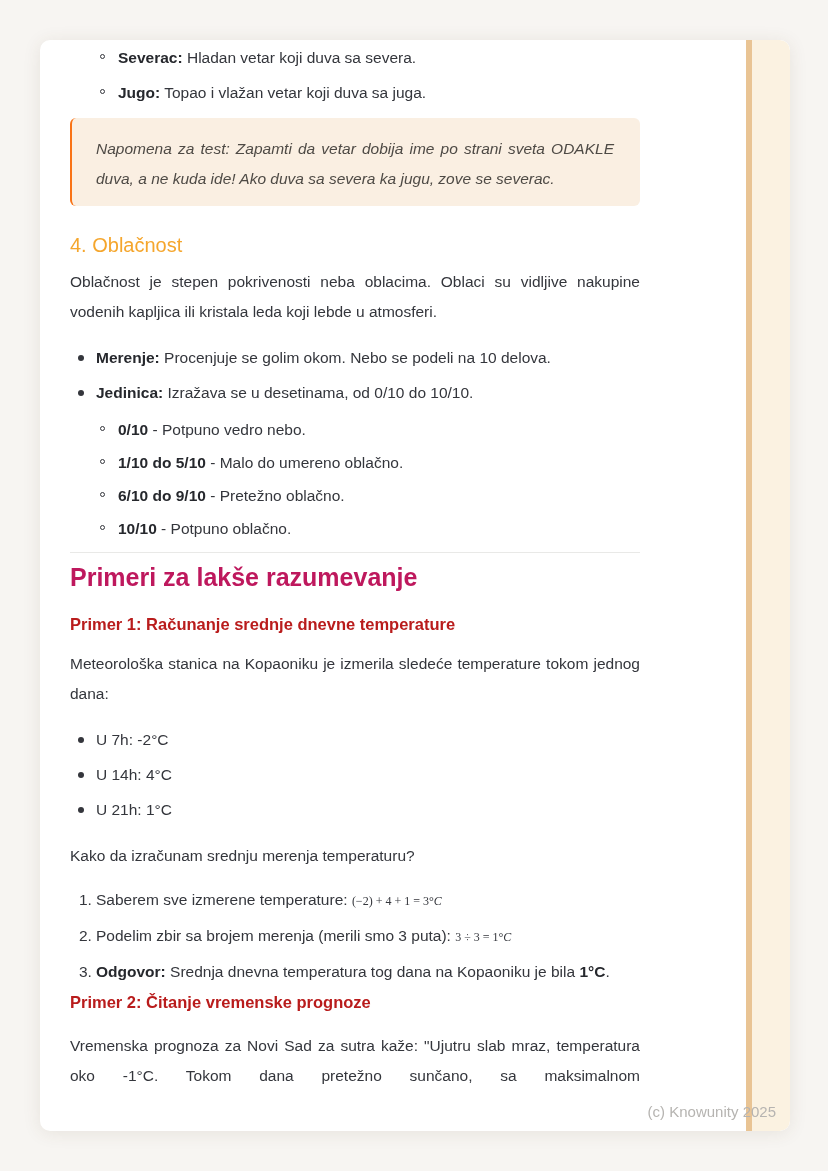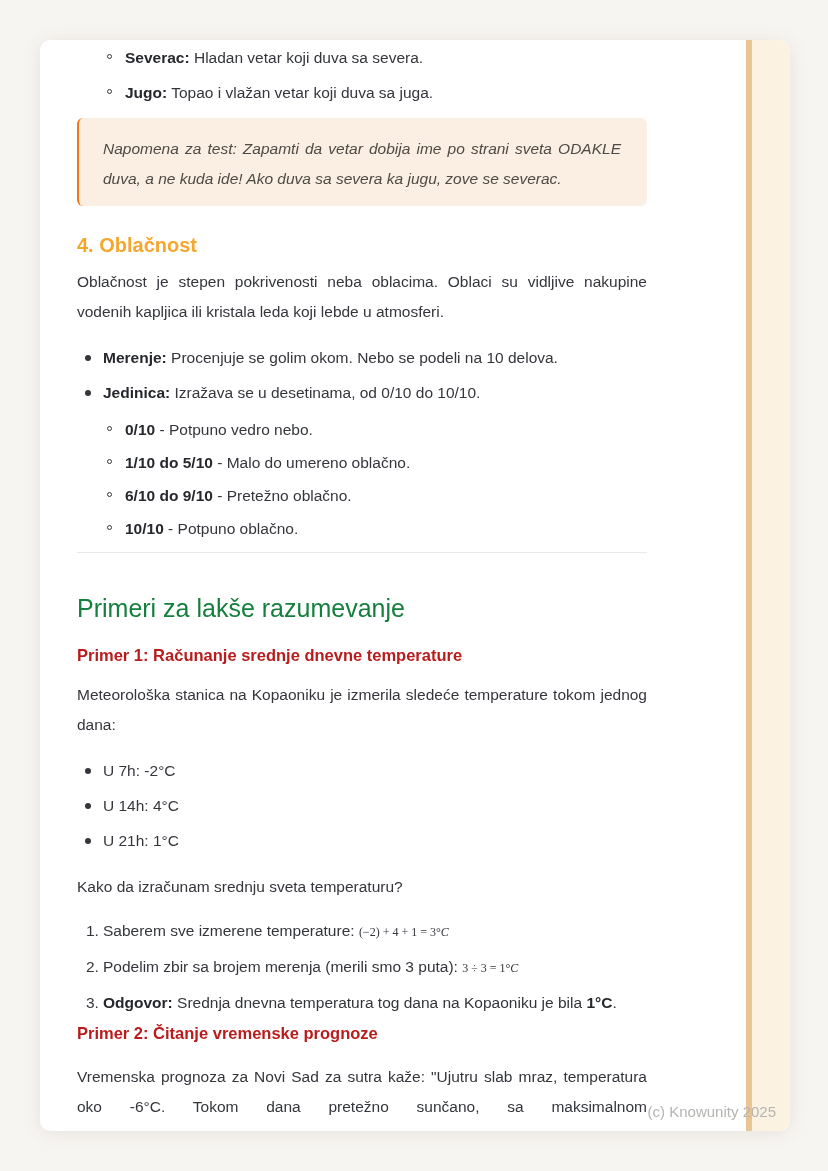--- a/index.html
+++ b/index.html
@@ -21,21 +21,21 @@
   .edge-stripe {
     position: absolute;
     right: 0; top: 0; bottom: 0;
     width: 44px;
     background: #fbf2e1;
     border-left: 6px solid #e9c494;
     border-radius: 0 10px 10px 0;
   }
   .content {
     position: absolute;
-    left: 37px; top: 0;
+    left: 30px; top: 0;
     width: 570px;
     color: #34363c;
     font-size: 15.5px;
     line-height: 30px;
   }
   b { color: #26282d; }
   .list { list-style: none; margin: 16px 0 0 0; }
   .list li { position: relative; }
   .list li + li { margin-top: 5px; }
   .lvl1 > li { padding-left: 26px; }
@@ -65,28 +65,28 @@
   }
   .note p {
     font-style: italic;
     color: #4e4a45;
     text-align: justify;
     line-height: 30px;
   }
   h3.sec {
     margin-top: 26px;
     font-size: 20px; line-height: 26px;
+    font-weight: 400;
+    color: #f5a62d;
+  }
+  h2.big {
+    margin-top: 8px;
+    font-size: 25px; line-height: 32px;
     font-weight: 700;
-    color: #f5a62d;
-  }
-  h2.big {
-    margin-top: 39px;
-    font-size: 25px; line-height: 32px;
-    font-weight: 400;
-    color: #15803d;
+    color: #be185d;
   }
   h4.sub {
     margin-top: 20px;
     font-size: 16.5px; line-height: 22px;
     font-weight: 700;
     color: #b91c1c;
   }
   h4.sub.tight { margin-top: 4px; }
   .para { margin-top: 9px; text-align: justify; }
   .para.gap { margin-top: 14px; }
@@ -175,34 +175,34 @@
         <span class="dot"></span><span>U 7h: -2°C</span>
       </li>
       <li>
         <span class="dot"></span><span>U 14h: 4°C</span>
       </li>
       <li>
         <span class="dot"></span><span>U 21h: 1°C</span>
       </li>
     </ul>
 
-    <p class="para qgap">Kako da izračunam srednju sveta temperaturu?</p>
+    <p class="para qgap">Kako da izračunam srednju merenja temperaturu?</p>
 
     <ol class="steps">
       <li>
         <span class="num">1.</span><span>Saberem sve izmerene temperature: </span><span class="math"><span>(−2) + 4 + 1 = 3°</span><i>C</i></span>
       </li>
       <li>
         <span class="num">2.</span><span>Podelim zbir sa brojem merenja (merili smo 3 puta): </span><span class="math"><span>3 ÷ 3 = 1°</span><i>C</i></span>
       </li>
       <li>
         <span class="num">3.</span><b>Odgovor:</b><span> Srednja dnevna temperatura tog dana na Kopaoniku je bila </span><b>1°C</b><span>.</span>
       </li>
     </ol>
 
     <h4 class="sub tight">Primer 2: Čitanje vremenske prognoze</h4>
 
-    <p class="para stretch">Vremenska prognoza za Novi Sad za sutra kaže: "Ujutru slab mraz, temperatura oko -6°C. Tokom dana pretežno sunčano, sa maksimalnom</p>
+    <p class="para stretch">Vremenska prognoza za Novi Sad za sutra kaže: "Ujutru slab mraz, temperatura oko -1°C. Tokom dana pretežno sunčano, sa maksimalnom</p>
 
   </div>
 
   <div class="footer">(c) Knowunity 2025</div>
 </div>
 
 </body></html>

